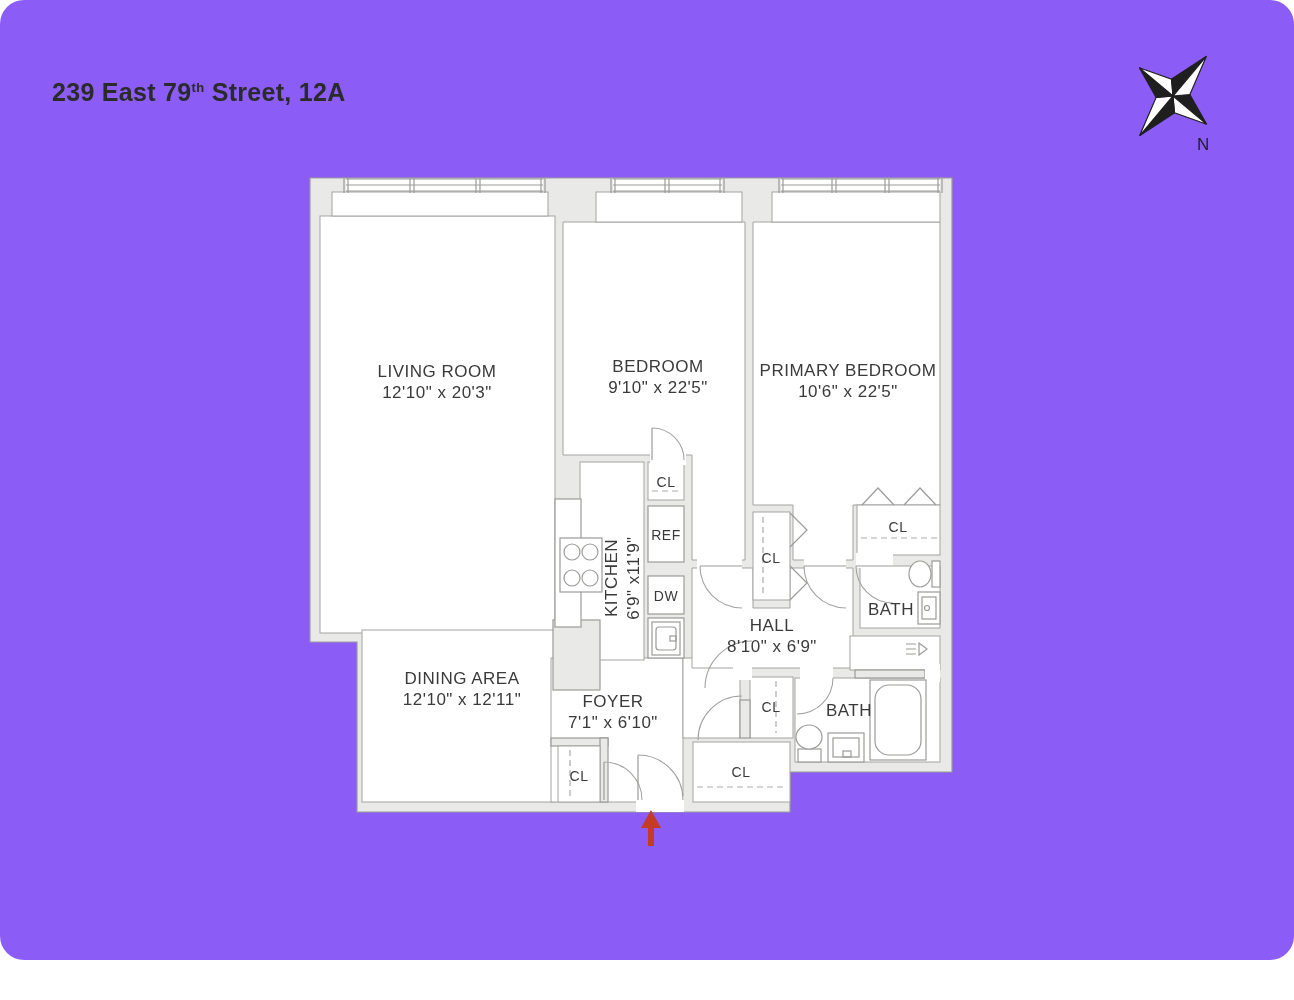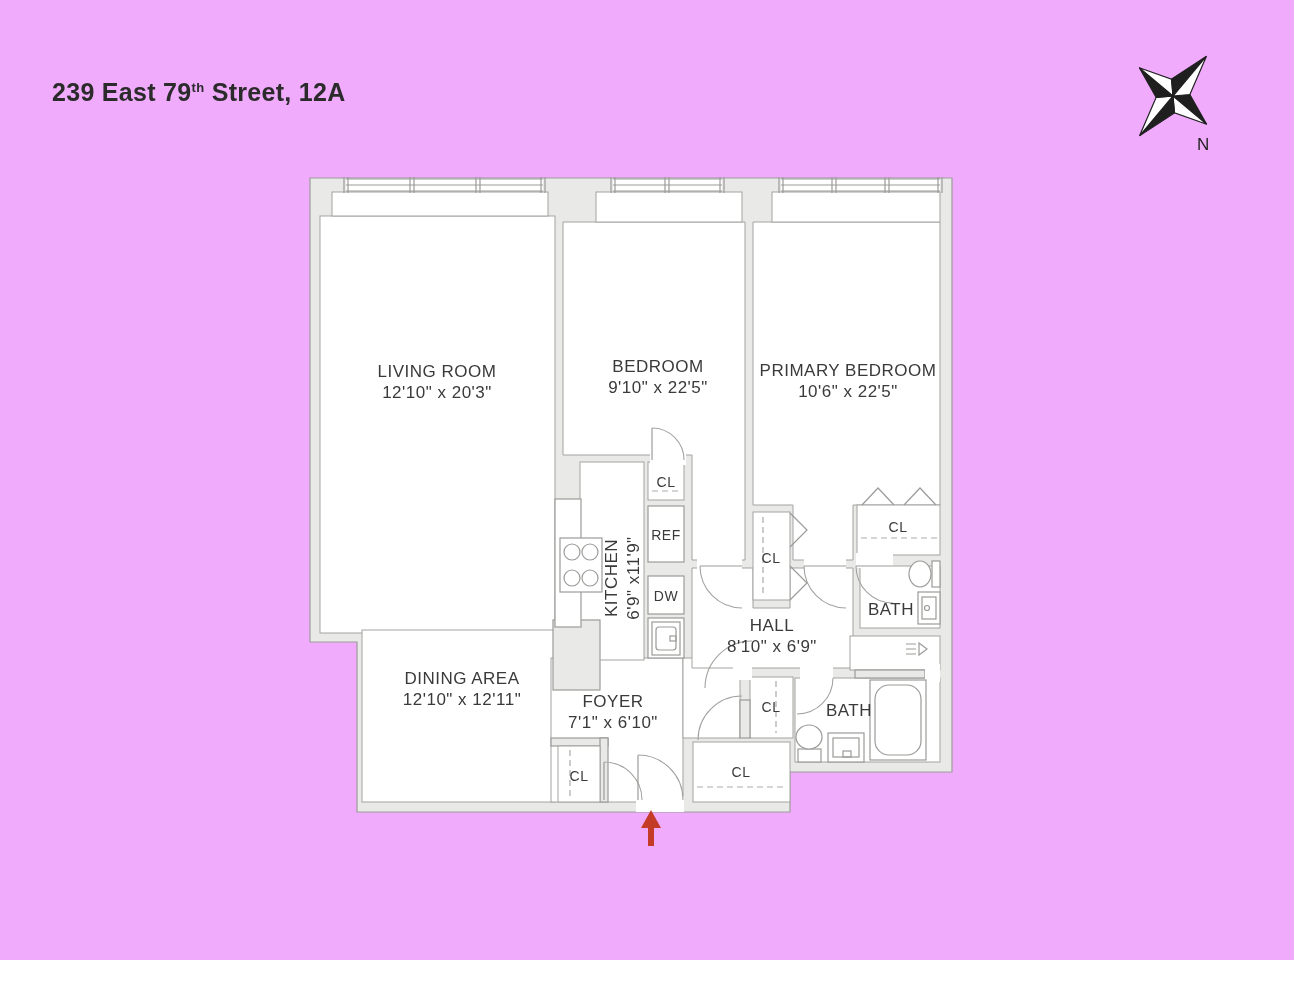--- a/index.html
+++ b/index.html
@@ -1,18 +1,18 @@
 <!DOCTYPE html>
 <html><head>
 <meta charset="utf-8">
 <style>
   html,body { margin:0; padding:0; background:#ffffff; }
   .page {
-    position:relative; width:1294px; height:960px; background:#f0abfc;
-    font-family:"Liberation Sans", sans-serif; overflow:hidden;
+    position:relative; width:1294px; height:960px; background:#8b5cf6;
+    font-family:"Liberation Sans", sans-serif; overflow:hidden;border-radius:24px;
   }
   .title {
     position:absolute; left:52px; top:78px;
     font-size:25px; font-weight:bold; color:#2b2b2b; letter-spacing:0.3px;
   }
   .title sup { font-size:13px; font-weight:bold; }
   svg { position:absolute; left:0; top:0; }
   .wall  { fill:#e9e9e7; stroke:#9b9b99; stroke-width:1.2; }
   .room  { fill:#ffffff; stroke:#a3a3a1; stroke-width:1; }
   .fix   { fill:#ffffff; stroke:#9b9b99; stroke-width:1.2; }

